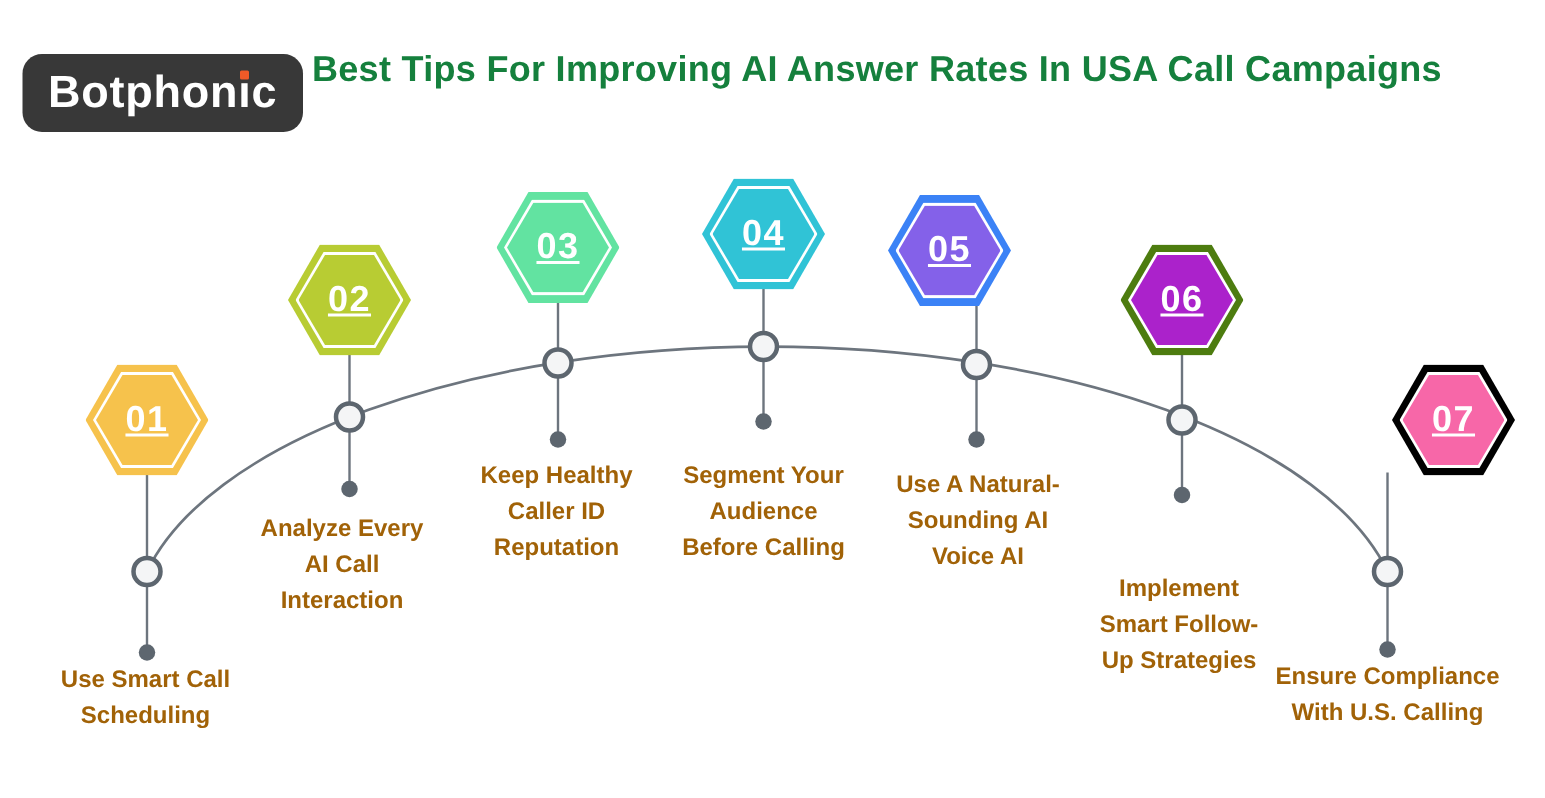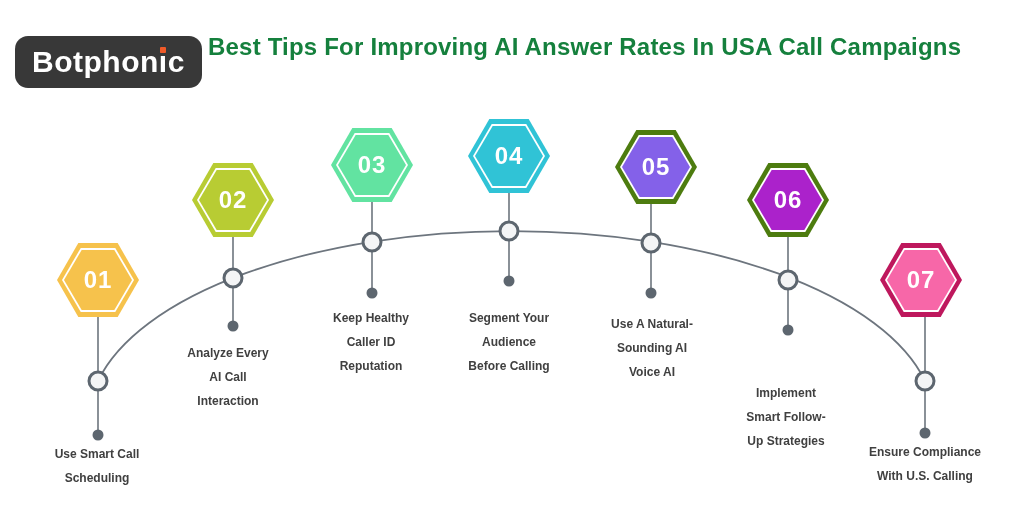--- a/index.html
+++ b/index.html
@@ -34,25 +34,25 @@
   .hex .hex-ring{
     position:absolute;inset:5px;background:#ffffff;
     clip-path:polygon(26% 0%,74% 0%,100% 50%,74% 100%,26% 100%,0% 50%);
   }
   .hex .hex-core{
     position:absolute;inset:7px;
     clip-path:polygon(26% 0%,74% 0%,100% 50%,74% 100%,26% 100%,0% 50%);
   }
   .hex .hex-number{
     position:absolute;inset:0;display:flex;align-items:center;justify-content:center;
-    color:#ffffff;font-size:24px;font-weight:700;letter-spacing:1px;
+    color:#ffffff;font-size:24px;font-weight:700;letter-spacing:1px;text-decoration:underline;
   }
   .step-label{
     position:absolute;width:200px;text-align:center;
-    font-size:12px;line-height:24px;font-weight:600;color:#404040;
+    font-size:16px;line-height:24px;font-weight:600;color:#a16207;
   }
   .step-label .label-line{display:block;}
 </style>
 </head>
 <body style="background: rgb(255, 255, 255);">
 
 <div class="logo" style="background: rgb(56, 56, 56); color: rgb(255, 255, 255); --logo-dot: #f05a28;">
   <span>Botphon</span>
     <span class="logo-i">i</span>
     <span>c</span>
@@ -117,41 +117,41 @@
     <div class="hex" style="left: 468px; top: 119px; background: rgb(48, 195, 214);">
       <div class="hex-ring"></div>
       <div class="hex-core" style="background: rgb(48, 195, 214);"></div>
       <div class="hex-number">04</div>
     </div>
     <div class="step-label" style="left: 409px; top: 306px;">
       <span class="label-line">Segment Your</span>
       <span class="label-line">Audience</span>
       <span class="label-line">Before Calling</span>
     </div>
-    <div class="hex" style="left: 615px; top: 130px; background: #4d7c0f;">
+    <div class="hex" style="left: 592px; top: 130px; background: #3b82f6;">
       <div class="hex-ring"></div>
       <div class="hex-core" style="background: rgb(132, 97, 233);"></div>
       <div class="hex-number">05</div>
     </div>
     <div class="step-label" style="left: 552px; top: 312px;">
       <span class="label-line">Use A Natural-</span>
       <span class="label-line">Sounding AI</span>
       <span class="label-line">Voice AI</span>
     </div>
     <div class="hex" style="left: 747px; top: 163px; background: #4d7c0f;">
       <div class="hex-ring"></div>
       <div class="hex-core" style="background: rgb(171, 34, 203);"></div>
       <div class="hex-number">06</div>
     </div>
     <div class="step-label" style="left: 686px; top: 349px; margin-top: 32px;">
       <span class="label-line">Implement</span>
       <span class="label-line">Smart Follow-</span>
       <span class="label-line">Up Strategies</span>
     </div>
-    <div class="hex" style="left: 880px; top: 243px; background: #be185d;">
+    <div class="hex" style="left: 928px; top: 243px; background: #000000;">
       <div class="hex-ring"></div>
       <div class="hex-core" style="background: rgb(247, 103, 168);"></div>
       <div class="hex-number">07</div>
     </div>
     <div class="step-label" style="left: 825px; top: 440px;">
       <span class="label-line">Ensure Compliance</span>
       <span class="label-line">With U.S. Calling</span>
     </div>
   </div>
 

